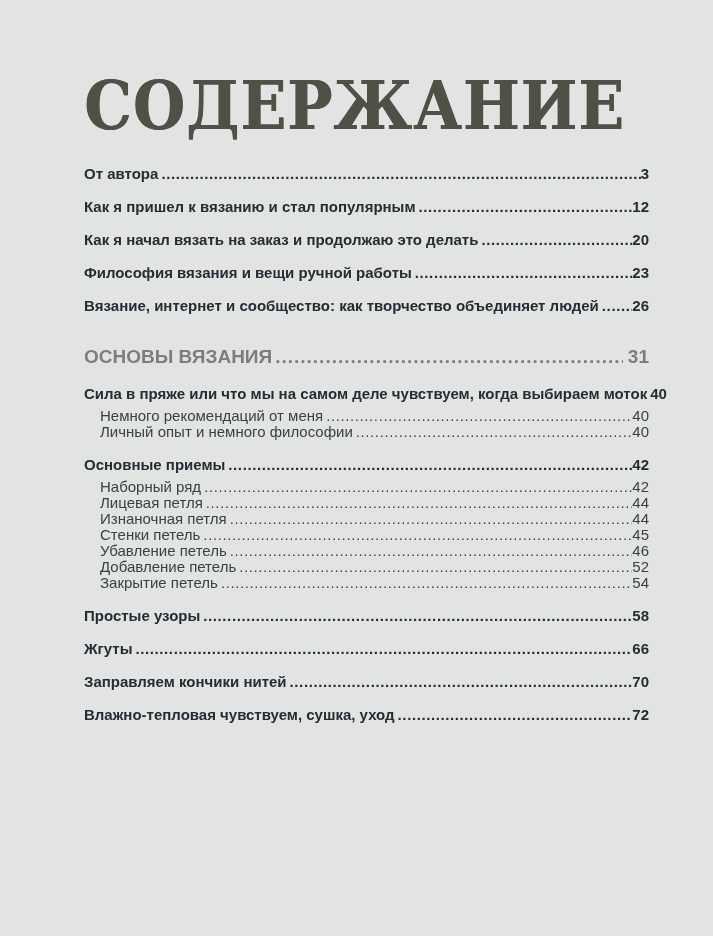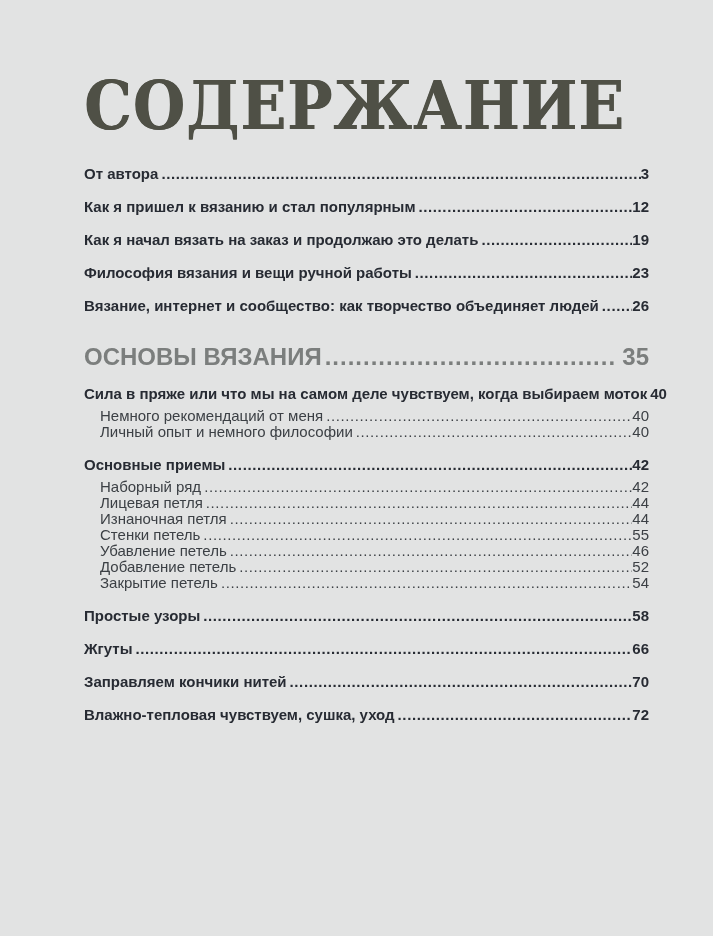--- a/index.html
+++ b/index.html
@@ -60,21 +60,21 @@
   .row-chapter {
     margin-top: 17px;
     font-weight: 700;
     color: var(--text, #272b33);
   }
   
   .row-section {
     margin-top: 31px;
     margin-bottom: 5px;
     font-weight: 700;
-    font-size: 24px;
+    font-size: 19px;
     line-height: 24px;
     color: var(--section, #7b7e7d);
     justify-content: space-between;
   }
   .row-section .pagenum { padding-left: 5px; }
   .row-section .leader::after { letter-spacing: 1px; }
   
   .row-sub {
     margin-top: 0;
     font-weight: 400;
@@ -98,39 +98,39 @@
 
   <div class="row row-chapter">
     <span class="label">Как я пришел к вязанию и стал популярным</span>
     <span class="leader"></span>
     <span class="pagenum">12</span>
   </div>
 
   <div class="row row-chapter">
     <span class="label">Как я начал вязать на заказ и продолжаю это делать</span>
     <span class="leader"></span>
-    <span class="pagenum">19</span>
+    <span class="pagenum">20</span>
   </div>
 
   <div class="row row-chapter">
     <span class="label">Философия вязания и вещи ручной работы</span>
     <span class="leader"></span>
     <span class="pagenum">23</span>
   </div>
 
   <div class="row row-chapter">
     <span class="label">Вязание, интернет и сообщество: как творчество объединяет людей</span>
     <span class="leader"></span>
     <span class="pagenum">26</span>
   </div>
 
   <div class="row row-section">
     <span class="label">ОСНОВЫ ВЯЗАНИЯ</span>
     <span class="leader"></span>
-    <span class="pagenum">35</span>
+    <span class="pagenum">31</span>
   </div>
 
 
   <div class="row row-chapter">
     <span class="label">Сила в пряже или что мы на самом деле чувствуем, когда выбираем моток</span>
     <span class="leader"></span>
     <span class="pagenum">40</span>
   </div>
 
   <div class="row row-sub">
@@ -165,21 +165,21 @@
 
   <div class="row row-sub">
     <span class="label">Изнаночная петля</span>
     <span class="leader"></span>
     <span class="pagenum">44</span>
   </div>
 
   <div class="row row-sub">
     <span class="label">Стенки петель</span>
     <span class="leader"></span>
-    <span class="pagenum">55</span>
+    <span class="pagenum">45</span>
   </div>
 
   <div class="row row-sub">
     <span class="label">Убавление петель</span>
     <span class="leader"></span>
     <span class="pagenum">46</span>
   </div>
 
   <div class="row row-sub">
     <span class="label">Добавление петель</span>

